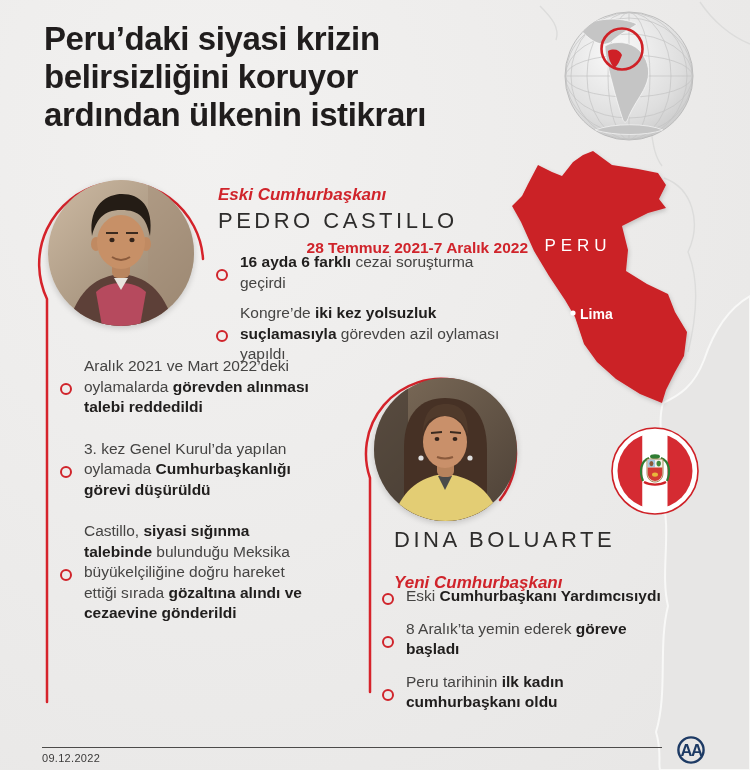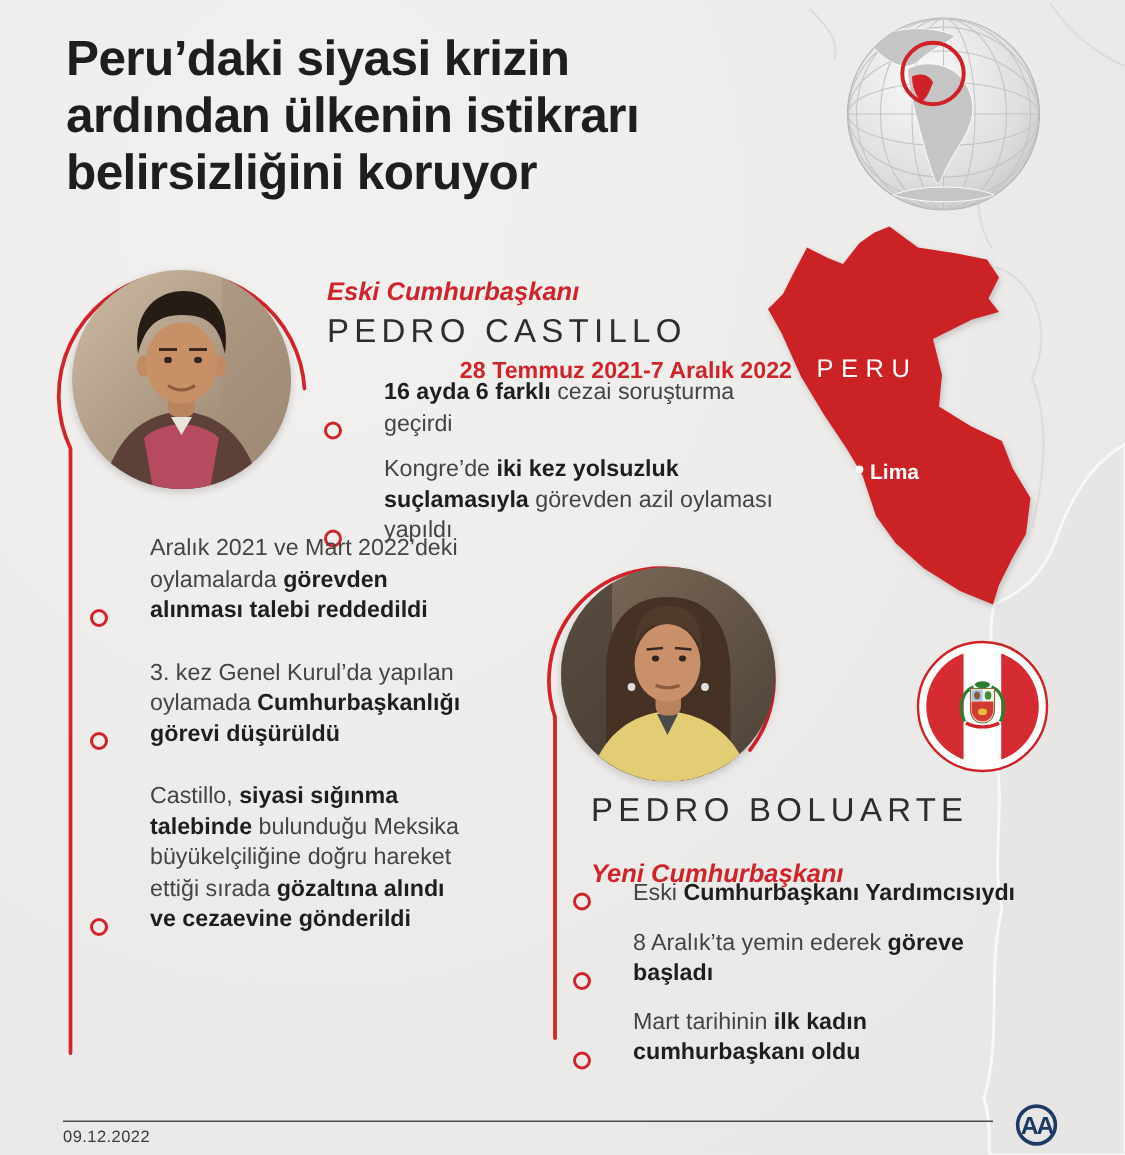--- a/index.html
+++ b/index.html
@@ -13,21 +13,21 @@
   
   .title{left:44px;top:20px;font-size:33px;line-height:38px;font-weight:bold;
          color:#201d1d;letter-spacing:-0.4px;}
   .title span{display:block;}
   
   .role{font-size:17px;font-style:italic;color:#d0242b;font-weight:bold;}
   .pname{font-size:22px;letter-spacing:3.5px;color:#2e2d2c;margin-top:3px;white-space:nowrap;}
   .term{font-size:15.5px;font-weight:bold;color:#d0242b;margin-top:5px;text-align:right;}
   
   .blist{display:flex;flex-direction:column;}
-  .bitem{display:flex;gap:28px;align-items:flex-end;}
+  .bitem{display:flex;gap:12px;align-items:center;}
   .dot{width:8px;height:8px;border:2px solid #d0242b;border-radius:50%;
        flex:0 0 auto;margin-top:5px;background:transparent;}
   .btext{margin:0;font-size:15.5px;line-height:20.5px;color:#454443;}
   .btext .bseg-b{font-weight:bold;color:#201e1d;}
   
   .photo{border-radius:50%;overflow:hidden;box-shadow:0 2px 6px rgba(0,0,0,0.18);}
   
   .footline{left:42px;top:747px;width:620px;border-top:1.5px solid #4c4b4a;height:0;}
   .pubdate{left:42px;top:752px;font-size:11px;color:#3b3a39;letter-spacing:0.3px;}
   .aalogo{left:671px;top:735px;width:40px;height:34px;}
@@ -120,22 +120,22 @@
     </g>
 
     <g fill="none" stroke="#d6232b" stroke-width="2.5" stroke-linecap="round">
       <path d="M 203,259 A 82,82 0 1 0 47,299 L 47,702"></path>
       <path d="M 500,500 A 75,75 0 1 0 370,478 L 370,692"></path>
     </g>
   </svg>
 
   <h1 class="abs title" style="margin:0">
     <span>Peru’daki siyasi krizin</span>
+    <span>belirsizliğini koruyor</span>
     <span>ardından ülkenin istikrarı</span>
-    <span>belirsizliğini koruyor</span>
   </h1>
 
   <div class="abs photo" style="left:48px;top:180px;width:146px;height:146px">
     <svg width="146" height="146" viewBox="0 0 146 146">
       <defs>
         <linearGradient id="cbg" x1="0" y1="0" x2="1" y2="1">
           <stop offset="0%" stop-color="#cdbaa3"></stop>
             <stop offset="100%" stop-color="#907e69"></stop>
         </linearGradient>
       </defs>
@@ -206,35 +206,35 @@
       <ellipse cx="71" cy="64" rx="22" ry="26" fill="#c9906a"></ellipse>
       <path d="M 49,54 C 50,32 60,26 72,26 C 88,26 94,36 94,56 C 88,42 82,38 71,38 C 58,38 52,42 49,54 Z" fill="#503a2b"></path>
       <ellipse cx="63" cy="61" rx="2.4" ry="2" fill="#33231a"></ellipse>
       <ellipse cx="81" cy="61" rx="2.4" ry="2" fill="#33231a"></ellipse>
       <path d="M 57,55 L 68,54 M 76,54 L 87,55" stroke="#3a2a1f" stroke-width="1.8" fill="none"></path>
       <path d="M 63,79 Q 71,82 79,79" stroke="#8a5a3c" stroke-width="2" fill="none"></path>
     </svg>
   </div>
 
   <div class="abs" style="left:394px;top:527px;width:310px">
-    <div class="pname" style="margin-top:0">PEDRO BOLUARTE</div>
+    <div class="pname" style="margin-top:0">DINA BOLUARTE</div>
     <div class="role" style="margin-top:20px">Yeni Cumhurbaşkanı</div>
   </div>
   <div class="abs blist" style="left:382px;top:586px;width:295px;gap:12px">
     <div class="bitem">
       <span class="dot"></span>
       <p class="btext"><span>Eski </span><span class="bseg-b">Cumhurbaşkanı Yardımcısıydı</span></p>
     </div>
     <div class="bitem">
       <span class="dot"></span>
       <p class="btext"><span>8 Aralık’ta yemin ederek </span><span class="bseg-b">göreve başladı</span></p>
     </div>
     <div class="bitem">
       <span class="dot"></span>
-      <p class="btext"><span>Mart tarihinin </span><span class="bseg-b">ilk kadın cumhurbaşkanı oldu</span></p>
+      <p class="btext"><span>Peru tarihinin </span><span class="bseg-b">ilk kadın cumhurbaşkanı oldu</span></p>
     </div>
   </div>
 
   <div class="abs footline"></div>
   <div class="abs pubdate">09.12.2022</div>
   <div class="abs aalogo">
     <svg width="40" height="34" viewBox="0 0 40 34">
       <circle cx="20" cy="15" r="12.6" fill="none" stroke="#1d3a64" stroke-width="2.4"></circle>
       <text x="20" y="21" text-anchor="middle" font-size="16.5" font-weight="bold" fill="#1d3a64" letter-spacing="-1.5" font-family="Liberation Sans, sans-serif">AA</text>
     </svg>

